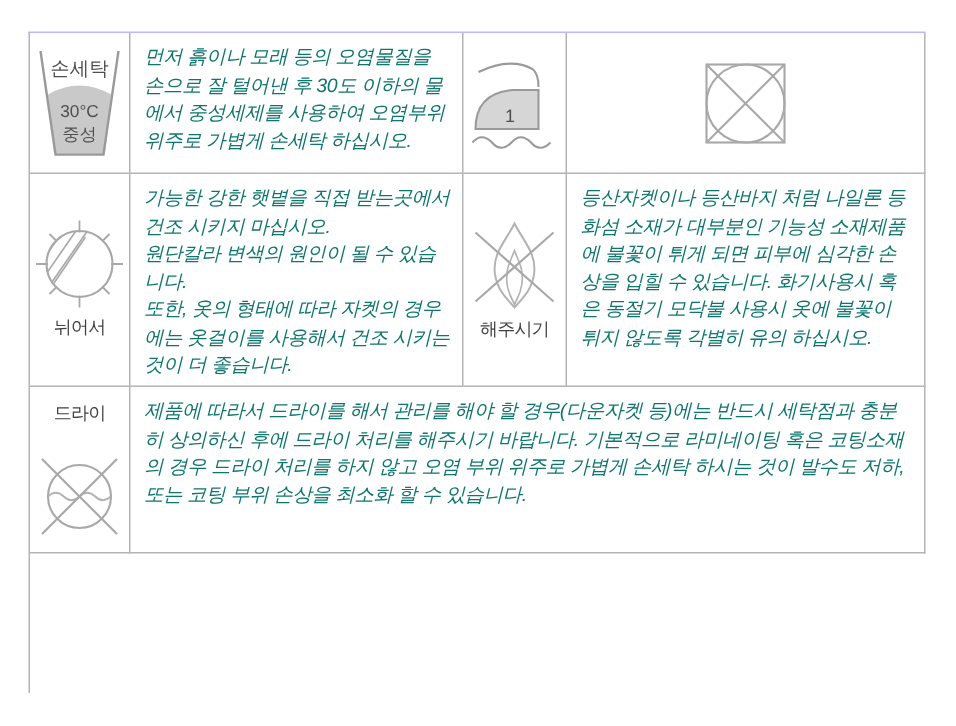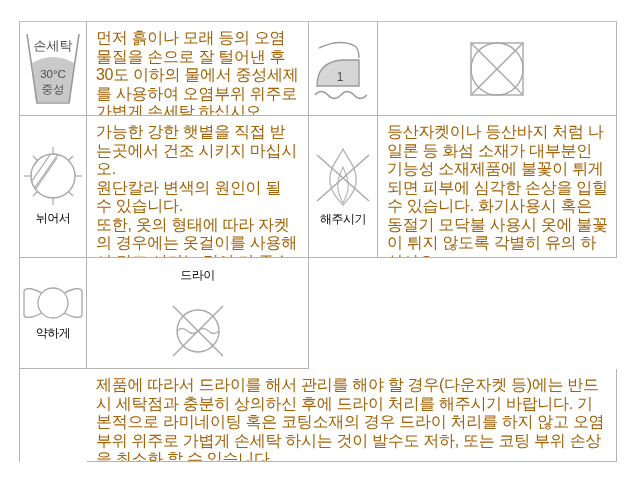--- a/index.html
+++ b/index.html
@@ -21,27 +21,28 @@
     border-right:1px solid #b4b4b4;
     border-bottom:1px solid #b4b4b4;
     box-sizing:border-box;
     overflow:hidden;
   }
   .icon-cell{
     display:flex;flex-direction:column;align-items:center;justify-content:center;
   }
   .text-cell{
     padding:7px 8px 4px 9px;
-    font-size:16px;line-height:18.5px;color:#a16207;
+    font-size:13px;line-height:18.5px;color:#0f766e;
     white-space:pre-line;
     letter-spacing:-0.3px;
+    font-style:italic;
   }
   .span3{grid-column:2 / 5;}
   .icon-label{
-    font-size:12px;color:#000000;letter-spacing:-0.5px;text-align:right;
+    font-size:12px;color:#404040;letter-spacing:-0.5px;text-align:right;
   }
   svg{display:block;}
   svg text{
     font-family:"Liberation Sans","DejaVu Sans",sans-serif;
     fill:#4f4f4f;
   }
 </style>
 </head>
 <body>
 
@@ -108,28 +109,20 @@
   <div class="cell icon-cell">
     <svg width="64" height="66" viewBox="0 0 64 66">
       <path d="M32,4 C38,16 47,24 45,38 C43,50 36,55 32,60 C28,55 21,50 19,38 C17,24 26,16 32,4 Z" fill="none" stroke="#b2b2b2" stroke-width="1.3"></path>
       <path d="M32,22 C35,30 38,34 37,44 C36,52 33,55 32,58 C31,55 28,52 27,44 C26,34 29,30 32,22 Z" fill="none" stroke="#b2b2b2" stroke-width="1.1"></path>
       <line x1="6" y1="10" x2="58" y2="56" stroke="#a8a8a8" stroke-width="1.4"></line>
       <line x1="58" y1="10" x2="6" y2="56" stroke="#a8a8a8" stroke-width="1.4"></line>
     </svg>
     <div class="icon-label">해주시기</div>
   </div>
   <div class="cell text-cell">등산자켓이나 등산바지 처럼 나일론 등 화섬 소재가 대부분인 기능성 소재제품에 불꽃이 튀게 되면 피부에 심각한 손상을 입힐 수 있습니다. 화기사용시 혹은 동절기 모닥불 사용시 옷에 불꽃이 튀지 않도록 각별히 유의 하십시오.</div>
-  <div class="cell icon-cell">
-    <svg width="64" height="40" viewBox="0 0 64 40">
-      <path d="M22,9 C13,3 4,2 3,6 L3,30 C4,34 13,33 22,27" fill="none" stroke="#a8a8a8" stroke-width="1.3"></path>
-      <path d="M42,9 C51,3 60,2 61,6 L61,30 C60,34 51,33 42,27" fill="none" stroke="#a8a8a8" stroke-width="1.3"></path>
-      <circle cx="32" cy="18" r="15" fill="#ffffff" stroke="#a8a8a8" stroke-width="1.3"></circle>
-    </svg>
-    <div class="icon-label">약하게</div>
-  </div>
 
   <div class="cell icon-cell">
     <div class="icon-label" style="margin-bottom:18px;font-family:Liberation Serif, serif;">드라이</div>
     <svg width="62" height="58" viewBox="0 0 62 58">
       <defs>
           <clipPath id="dryclip">
             <circle cx="31" cy="29" r="21"></circle>
           </clipPath>
         </defs>
       <circle cx="31" cy="29" r="21" fill="none" stroke="#a8a8a8" stroke-width="1.4"></circle>

